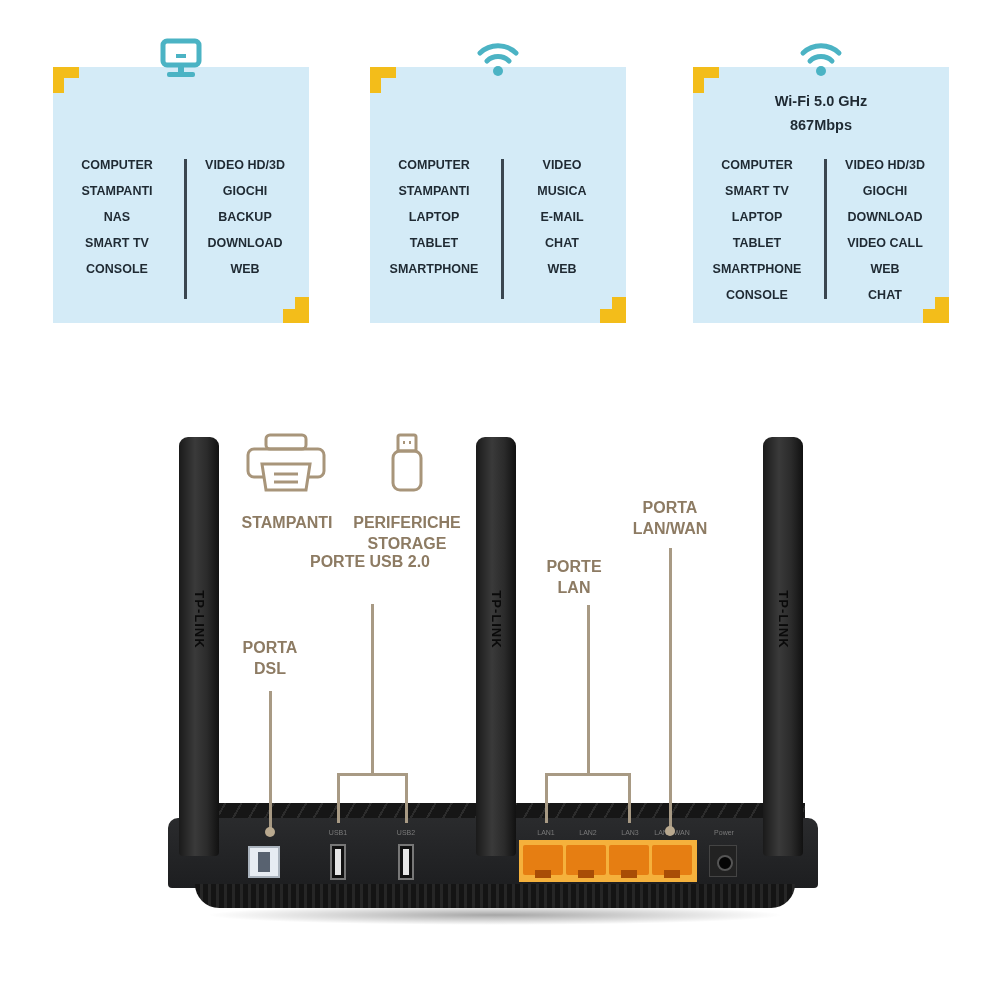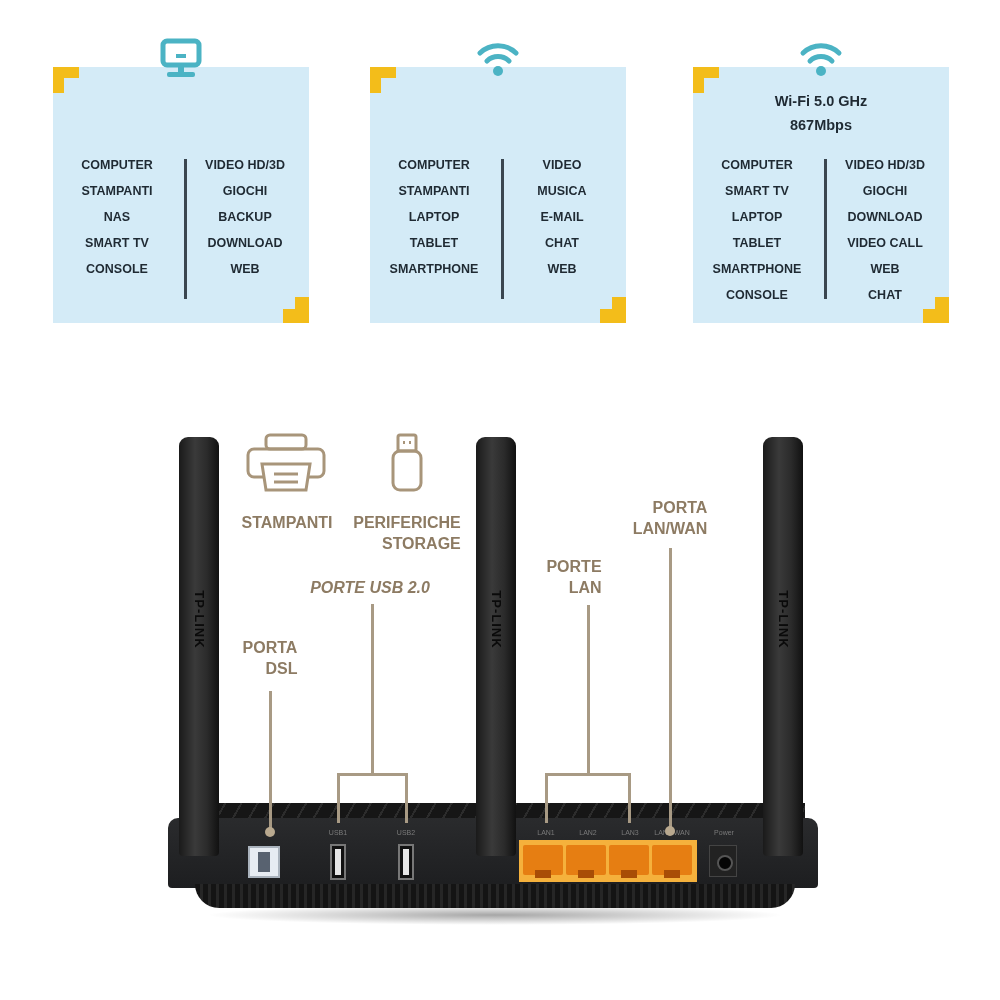--- a/index.html
+++ b/index.html
@@ -30,21 +30,21 @@
   .panel .col div { height: 26px; line-height: 16px; }
   .panel .divider { position: absolute; left: 131px; top: 92px; width: 3px; height: 140px; background: #3a4650; }
 
   #panel-ethernet { left: 53px; }
   #panel-wifi24 { left: 370px; }
   #panel-wifi50 { left: 693px; padding-left: 31px; }
 
   
   .label {
     position: absolute; color: #8d7b63; font-weight: bold; font-size: 16px;
-    text-align: right; line-height: 21px; transform: translateX(-50%); white-space: nowrap;
+    text-align: center; line-height: 21px; transform: translateX(-50%); white-space: nowrap;
   }
   .line { position: absolute; background: #a89a84; }
 
   .antenna {
     position: absolute; width: 40px; background: linear-gradient(90deg, #1a1a1a, #3a3a3a 40%, #2b2b2b 70%, #111);
     border-radius: 9px 9px 4px 4px;
   }
   .antenna .brand {
     position: absolute; left: 50%; top: 175px; transform: translateX(-50%) rotate(90deg);
     transform-origin: center; color: #0a0a0a; font-weight: bold; font-size: 13px; letter-spacing: 1px; white-space: nowrap;
@@ -193,21 +193,21 @@
     <rect x="19" y="8" width="2" height="3" fill="#a8957a"></rect>
     <rect x="3" y="18" width="28" height="39" rx="7" fill="none" stroke="#a8957a" stroke-width="3"></rect>
   </svg>
 </div>
 
 <div class="label" style="left:287px;top:512px;">STAMPANTI</div>
 <div class="label" style="left:407px;top:512px;">
   <div>PERIFERICHE</div>
   <div>STORAGE</div>
 </div>
-<div class="label" style="left:370px;top:577px;font-style:italic;">PORTE USB 2.0</div>
+<div class="label" style="left:370px;top:551px;">PORTE USB 2.0</div>
 <div class="label" style="left:270px;top:637px;">
   <div>PORTA</div>
   <div>DSL</div>
 </div>
 <div class="label" style="left:574px;top:556px;">
   <div>PORTE</div>
   <div>LAN</div>
 </div>
 <div class="label" style="left:670px;top:497px;">
   <div>PORTA</div>

